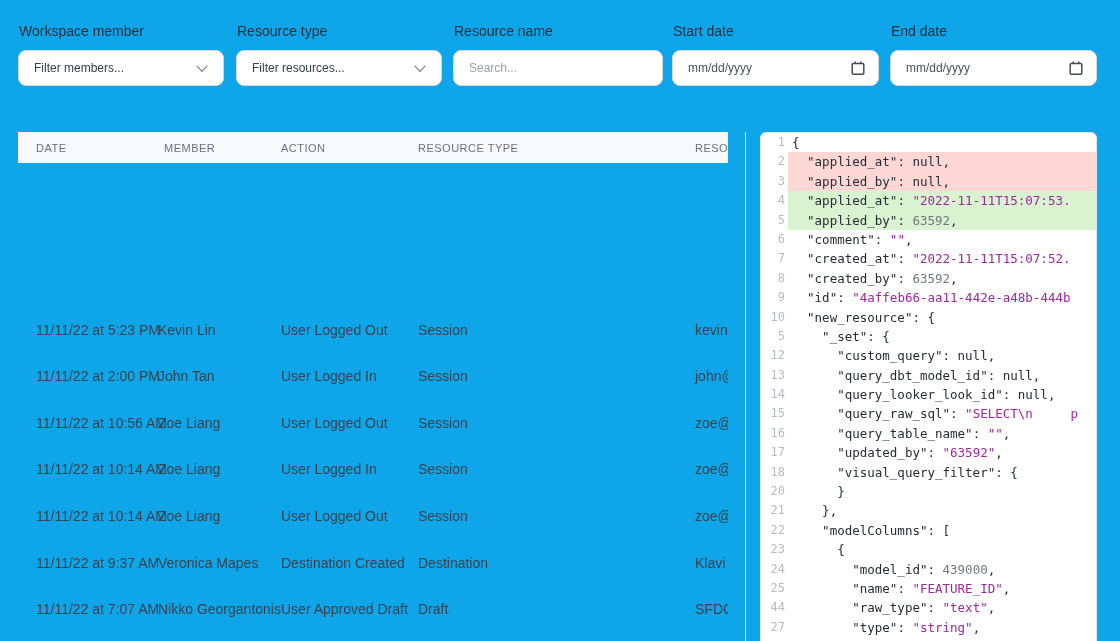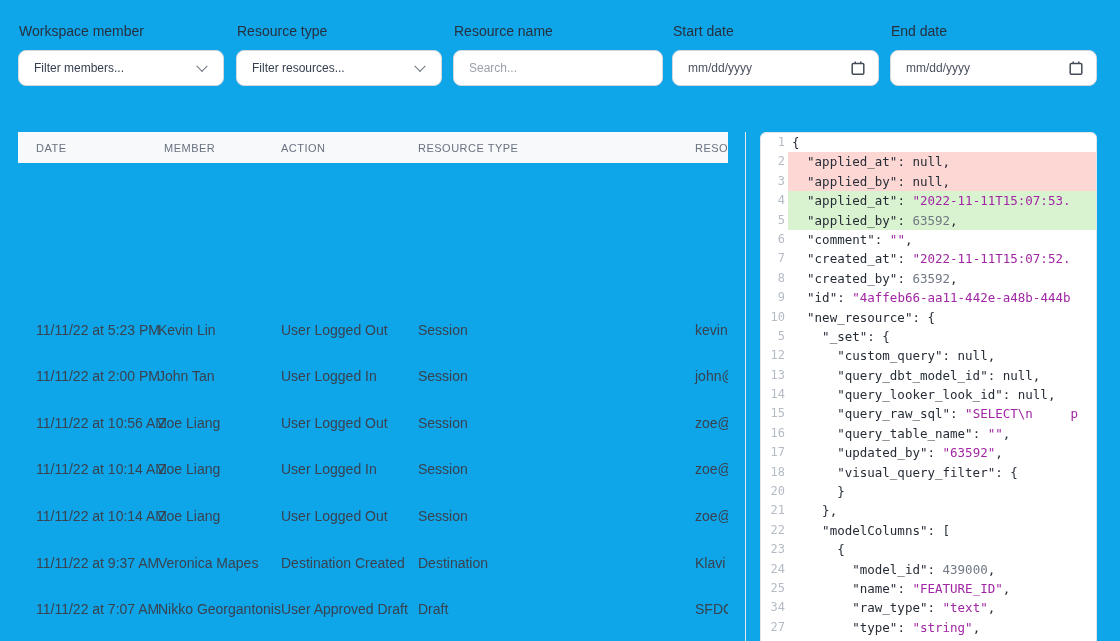--- a/index.html
+++ b/index.html
@@ -250,21 +250,21 @@
         </div>
         <div class="cl">
           <span class="lnum">24</span>
           <span class="lcode"><span class="tk-p">        </span><span class="tk-k">"model_id"</span><span class="tk-p">: </span><span class="tk-n">439000</span><span class="tk-p">,</span></span>
         </div>
         <div class="cl">
           <span class="lnum">25</span>
           <span class="lcode"><span class="tk-p">        </span><span class="tk-k">"name"</span><span class="tk-p">: </span><span class="tk-s">"FEATURE_ID"</span><span class="tk-p">,</span></span>
         </div>
         <div class="cl">
-          <span class="lnum">34</span>
+          <span class="lnum">44</span>
           <span class="lcode"><span class="tk-p">        </span><span class="tk-k">"raw_type"</span><span class="tk-p">: </span><span class="tk-s">"text"</span><span class="tk-p">,</span></span>
         </div>
         <div class="cl">
           <span class="lnum">27</span>
           <span class="lcode"><span class="tk-p">        </span><span class="tk-k">"type"</span><span class="tk-p">: </span><span class="tk-s">"string"</span><span class="tk-p">,</span></span>
         </div>
       </div>
   </div>
 
 </div>

